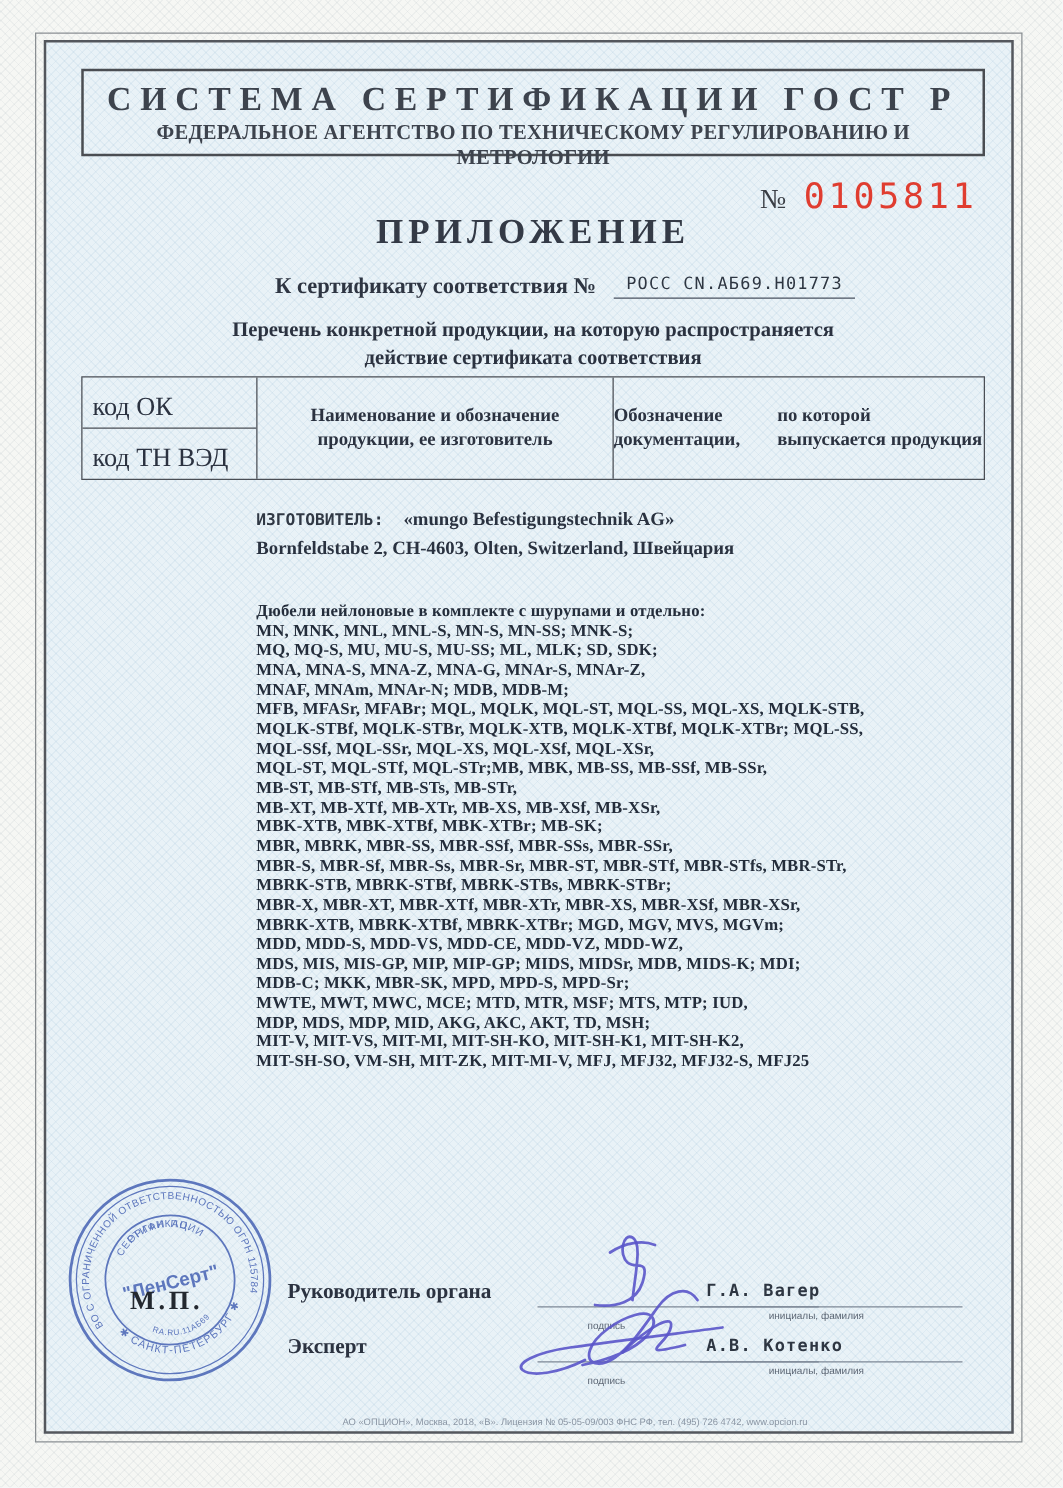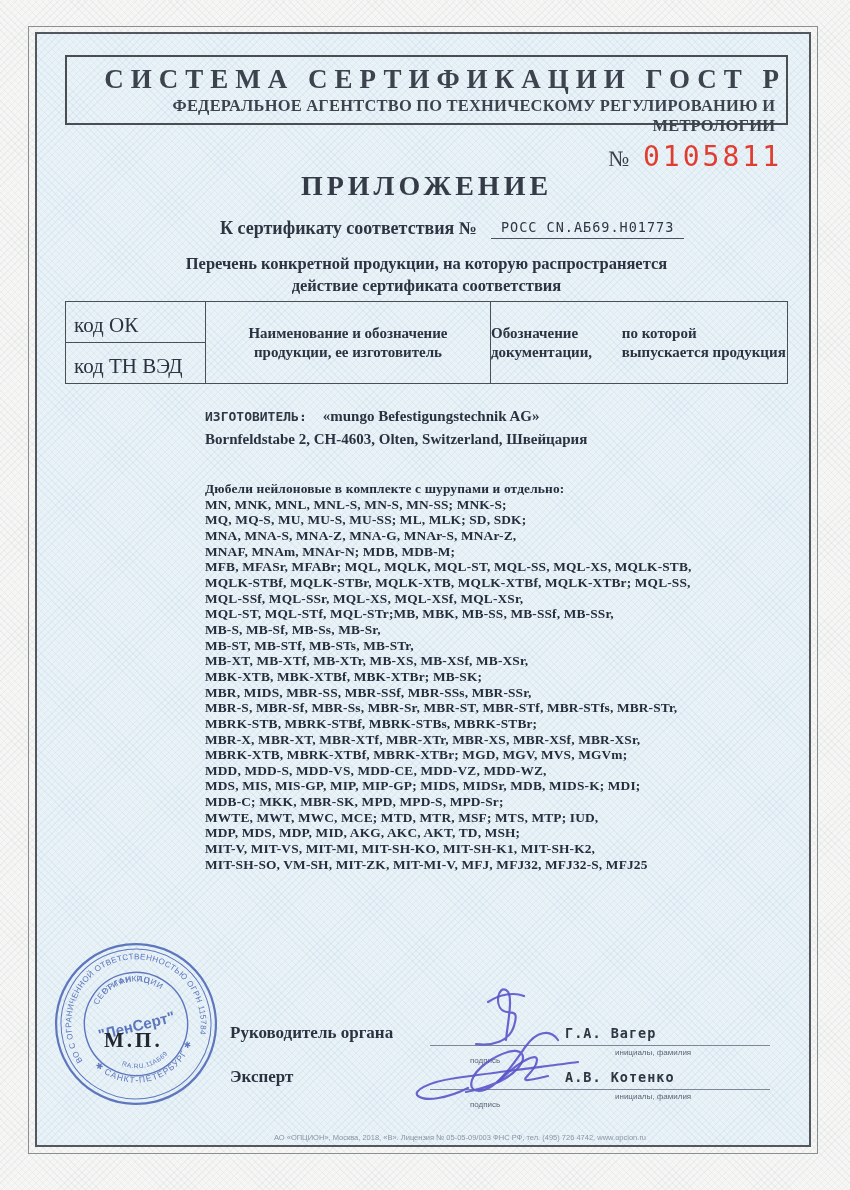--- a/index.html
+++ b/index.html
@@ -23,21 +23,21 @@
   .inner-frame{
     position:absolute; left:35px; top:32px; width:776px; height:1115px;
     border:2px solid #54575d;
     background-color:#e9f2f7;
     background-image:
       repeating-linear-gradient(45deg, rgba(110,160,195,.09) 0 1px, transparent 1px 5px),
       repeating-linear-gradient(-45deg, rgba(110,160,195,.09) 0 1px, transparent 1px 5px);
   }
   .header-box{
     position:absolute; left:65px; top:55px; width:723px; height:70px;
-    border:2px solid #4a4d52; text-align:right;
+    border:2px solid #4a4d52; text-align:center;
   }
   .header-line1{
     margin-top:7px; font-size:27px; font-weight:bold; letter-spacing:7px;
     color:#3d434d;
   }
   .header-line2{
     margin-top:1px; font-size:17px; font-weight:bold; letter-spacing:0.2px;
     color:#3d434d; transform:scaleX(0.97); transform-origin:center;
   }
   .blank-number{ position:absolute; left:608px; top:140px; white-space:nowrap; }
@@ -173,25 +173,24 @@
   <div class="product-list" id="product-list">
       <div>Дюбели нейлоновые в комплекте с шурупами и отдельно:</div>
       <div>MN, MNK, MNL, MNL-S, MN-S, MN-SS; MNK-S;</div>
       <div>MQ, MQ-S, MU, MU-S, MU-SS; ML, MLK; SD, SDK;</div>
       <div>MNA, MNA-S, MNA-Z, MNA-G, MNAr-S, MNAr-Z,</div>
       <div>MNAF, MNAm, MNAr-N; MDB, MDB-M;</div>
       <div>MFB, MFASr, MFABr; MQL, MQLK, MQL-ST, MQL-SS, MQL-XS, MQLK-STB,</div>
       <div>MQLK-STBf, MQLK-STBr, MQLK-XTB, MQLK-XTBf, MQLK-XTBr; MQL-SS,</div>
       <div>MQL-SSf, MQL-SSr, MQL-XS, MQL-XSf, MQL-XSr,</div>
       <div>MQL-ST, MQL-STf, MQL-STr;MB, MBK, MB-SS, MB-SSf, MB-SSr,</div>
-      <div>MB-S, MB-Sf, MB-Ss, MB-Sr,</div>
       <div>MB-ST, MB-STf, MB-STs,  MB-STr,</div>
       <div>MB-XT, MB-XTf, MB-XTr, MB-XS, MB-XSf, MB-XSr,</div>
       <div>MBK-XTB, MBK-XTBf, MBK-XTBr; MB-SK;</div>
-      <div>MBR, MIDS, MBR-SS, MBR-SSf, MBR-SSs, MBR-SSr,</div>
+      <div>MBR, MBRK, MBR-SS, MBR-SSf, MBR-SSs, MBR-SSr,</div>
       <div>MBR-S, MBR-Sf, MBR-Ss, MBR-Sr, MBR-ST, MBR-STf, MBR-STfs, MBR-STr,</div>
       <div>MBRK-STB, MBRK-STBf, MBRK-STBs, MBRK-STBr;</div>
       <div>MBR-X, MBR-XT, MBR-XTf, MBR-XTr, MBR-XS,  MBR-XSf, MBR-XSr,</div>
       <div>MBRK-XTB, MBRK-XTBf, MBRK-XTBr; MGD, MGV, MVS, MGVm;</div>
       <div>MDD, MDD-S, MDD-VS, MDD-CE, MDD-VZ, MDD-WZ,</div>
       <div>MDS, MIS, MIS-GP, MIP, MIP-GP; MIDS, MIDSr, MDB, MIDS-K; MDI;</div>
       <div>MDB-C; MKK, MBR-SK, MPD, MPD-S, MPD-Sr;</div>
       <div>MWTE, MWT, MWC, MCE; MTD, MTR, MSF; MTS, MTP; IUD,</div>
       <div>MDP, MDS, MDP, MID, AKG, AKC, AKT, TD, MSH;</div>
       <div>MIT-V,  MIT-VS, MIT-MI, MIT-SH-KO, MIT-SH-K1, MIT-SH-K2,</div>

